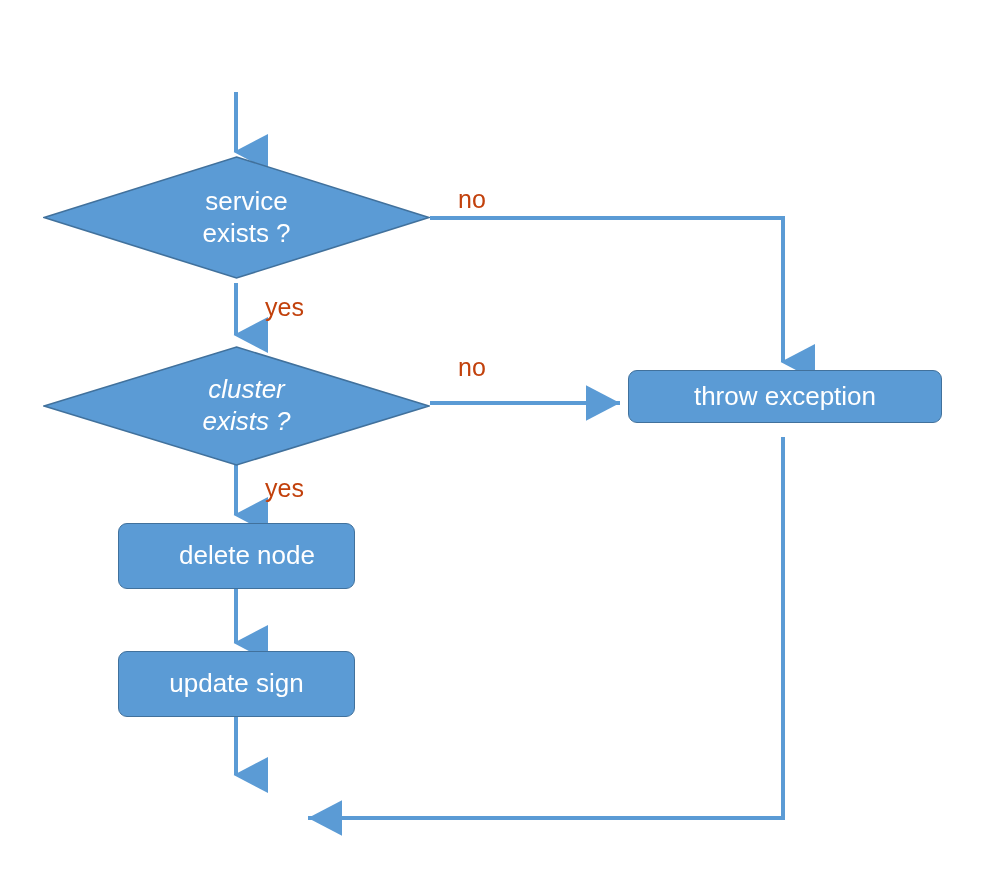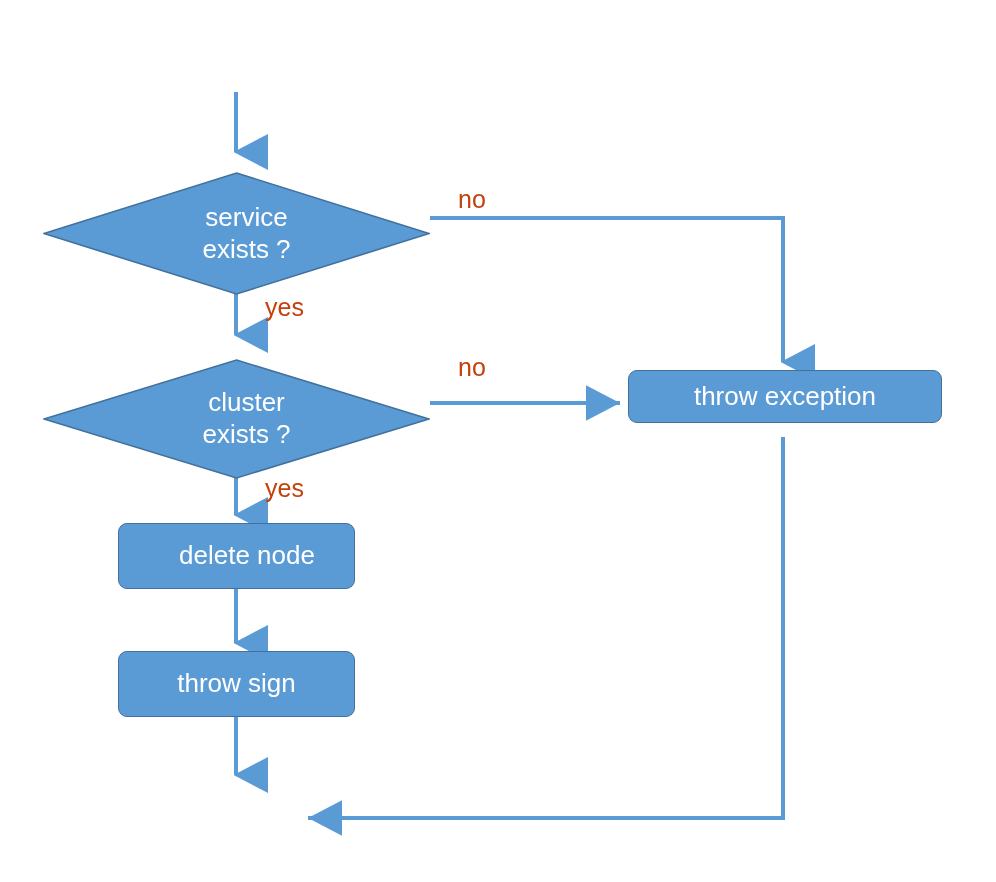--- a/index.html
+++ b/index.html
@@ -127,46 +127,46 @@
       <line x1="236" y1="717" x2="236" y2="775" stroke="#5B9BD5" stroke-width="4" marker-end="url(#arrow-down)"></line>
     </g>
 
     
     <g>
       <path d="M 783 437 L 783 818 L 308 818" fill="none" stroke="#5B9BD5" stroke-width="4" marker-end="url(#arrow-left)"></path>
     </g>
   </svg>
 
 
-  <div class="node node-decision" style="left:43px; top:172px; width:387px; height:123px;">
+  <div class="node node-decision" style="left:43px; top:156px; width:387px; height:123px;">
     <svg class="diamond-shape" viewBox="0 0 387 123" preserveAspectRatio="none">
       <polygon points="193.5,1 386,61.5 193.5,122 1,61.5" fill="#5B9BD5" stroke="#41719C" stroke-width="1.6" vector-effect="non-scaling-stroke"></polygon>
     </svg>
     <div class="decision-label">
       <div>service</div>
       <div>exists ?</div>
     </div>
   </div>
 
-  <div class="node node-decision" style="left:43px; top:359px; width:387px; height:120px;">
+  <div class="node node-decision" style="left:43px; top:346px; width:387px; height:120px;font-style:italic;">
     <svg class="diamond-shape" viewBox="0 0 387 120" preserveAspectRatio="none">
       <polygon points="193.5,1 386,60 193.5,119 1,60" fill="#5B9BD5" stroke="#41719C" stroke-width="1.6" vector-effect="non-scaling-stroke"></polygon>
     </svg>
     <div class="decision-label">
       <div>cluster</div>
       <div>exists ?</div>
     </div>
   </div>
 
   <div class="node node-process" style="left:118px; top:523px; width:237px; height:66px;padding-left:21px;">
     <span>delete node</span>
   </div>
 
   <div class="node node-process" style="left:118px; top:651px; width:237px; height:66px;">
-    <span>throw sign</span>
+    <span>update sign</span>
   </div>
 
   <div class="node node-process" style="left:628px; top:370px; width:314px; height:53px;">
     <span>throw exception</span>
   </div>
 
 
   <div class="edge-label" style="left:458px; top:185px;">no</div>
 
   <div class="edge-label" style="left:265px; top:293px;">yes</div>

